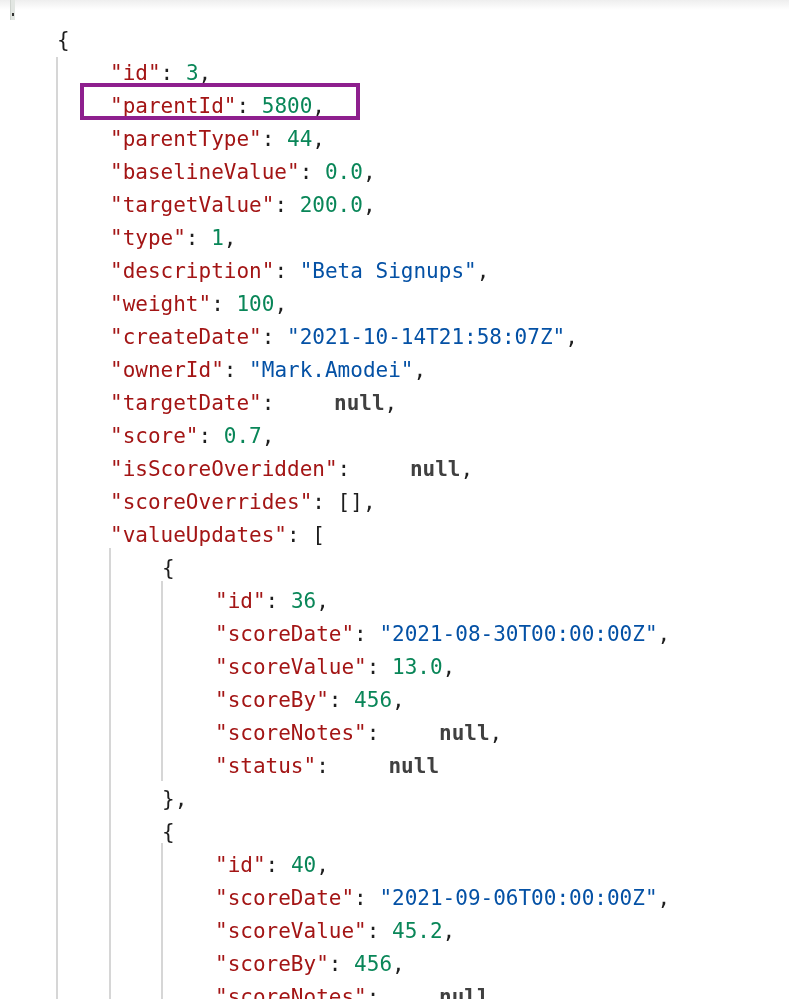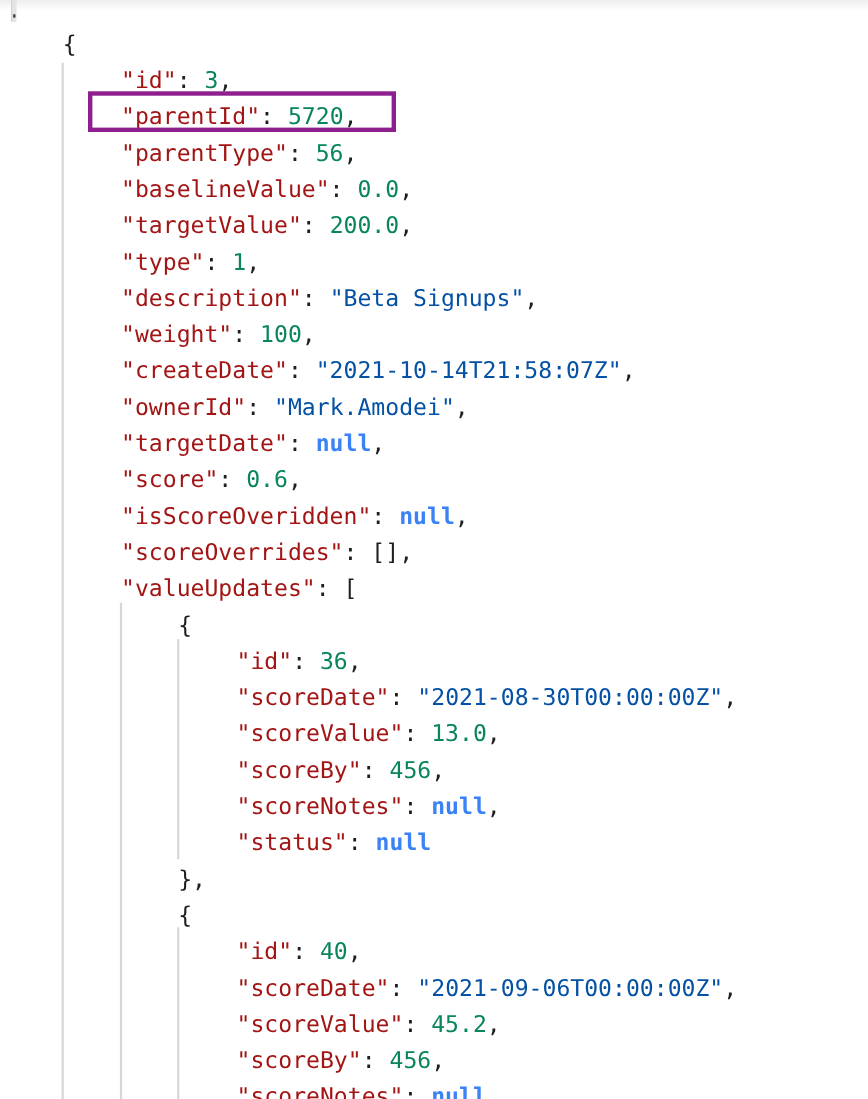--- a/index.html
+++ b/index.html
@@ -47,21 +47,21 @@
       white-space: pre;
     }
     .guide {
       position: absolute;
       width: 2px;
       background: #d6d6d6;
     }
     .k { color: #a31515; }
     .n { color: #098658; }
     .s { color: #0451a5; }
-    .nl { color: #3b82f6; font-weight: bold; }
+    .nl { color: #404040; font-weight: bold; margin-left: 47px; }
     .p { color: #1e1e1e; }
     .highlight-box {
       position: absolute;
       left: 80px;
       top: 83px;
       width: 272px;
       height: 29px;
       border: 4px solid #8e1f8e;
       box-sizing: content-box;
     }
@@ -77,41 +77,41 @@
 
   <div class="guide" style="left:56px; top:36px; height:960px;"></div>
   <div class="guide" style="left:109px; top:527px; height:460px;"></div>
   <div class="guide" style="left:161px; top:560px; height:200px;"></div>
   <div class="guide" style="left:161px; top:822px; height:170px;"></div>
 
   <div class="line p" style="left:57px; top:3px;">{</div>
 
   <div class="line" style="left:110px; top:36px;"><span class="k">"id"</span><span class="p">: </span><span class="n">3</span><span class="p">,</span></div>
 
-  <div class="line" style="left:110px; top:69px;"><span class="k">"parentId"</span><span class="p">: </span><span class="n">5720</span><span class="p">,</span></div>
+  <div class="line" style="left:110px; top:69px;"><span class="k">"parentId"</span><span class="p">: </span><span class="n">5800</span><span class="p">,</span></div>
 
-  <div class="line" style="left:110px; top:102px;"><span class="k">"parentType"</span><span class="p">: </span><span class="n">56</span><span class="p">,</span></div>
+  <div class="line" style="left:110px; top:102px;"><span class="k">"parentType"</span><span class="p">: </span><span class="n">44</span><span class="p">,</span></div>
 
   <div class="line" style="left:110px; top:135px;"><span class="k">"baselineValue"</span><span class="p">: </span><span class="n">0.0</span><span class="p">,</span></div>
 
   <div class="line" style="left:110px; top:168px;"><span class="k">"targetValue"</span><span class="p">: </span><span class="n">200.0</span><span class="p">,</span></div>
 
   <div class="line" style="left:110px; top:201px;"><span class="k">"type"</span><span class="p">: </span><span class="n">1</span><span class="p">,</span></div>
 
   <div class="line" style="left:110px; top:234px;"><span class="k">"description"</span><span class="p">: </span><span class="s">"Beta Signups"</span><span class="p">,</span></div>
 
   <div class="line" style="left:110px; top:267px;"><span class="k">"weight"</span><span class="p">: </span><span class="n">100</span><span class="p">,</span></div>
 
   <div class="line" style="left:110px; top:300px;"><span class="k">"createDate"</span><span class="p">: </span><span class="s">"2021-10-14T21:58:07Z"</span><span class="p">,</span></div>
 
   <div class="line" style="left:110px; top:333px;"><span class="k">"ownerId"</span><span class="p">: </span><span class="s">"Mark.Amodei"</span><span class="p">,</span></div>
 
   <div class="line" style="left:110px; top:366px;"><span class="k">"targetDate"</span><span class="p">: </span><span class="nl">null</span><span class="p">,</span></div>
 
-  <div class="line" style="left:110px; top:399px;"><span class="k">"score"</span><span class="p">: </span><span class="n">0.6</span><span class="p">,</span></div>
+  <div class="line" style="left:110px; top:399px;"><span class="k">"score"</span><span class="p">: </span><span class="n">0.7</span><span class="p">,</span></div>
 
   <div class="line" style="left:110px; top:432px;"><span class="k">"isScoreOveridden"</span><span class="p">: </span><span class="nl">null</span><span class="p">,</span></div>
 
   <div class="line" style="left:110px; top:465px;"><span class="k">"scoreOverrides"</span><span class="p">: </span><span class="p">[]</span><span class="p">,</span></div>
 
   <div class="line" style="left:110px; top:498px;"><span class="k">"valueUpdates"</span><span class="p">: </span><span class="p">[</span></div>
 
   <div class="line p" style="left:162px; top:531px;">{</div>
 
   <div class="line" style="left:215px; top:564px;"><span class="k">"id"</span><span class="p">: </span><span class="n">36</span><span class="p">,</span></div>

